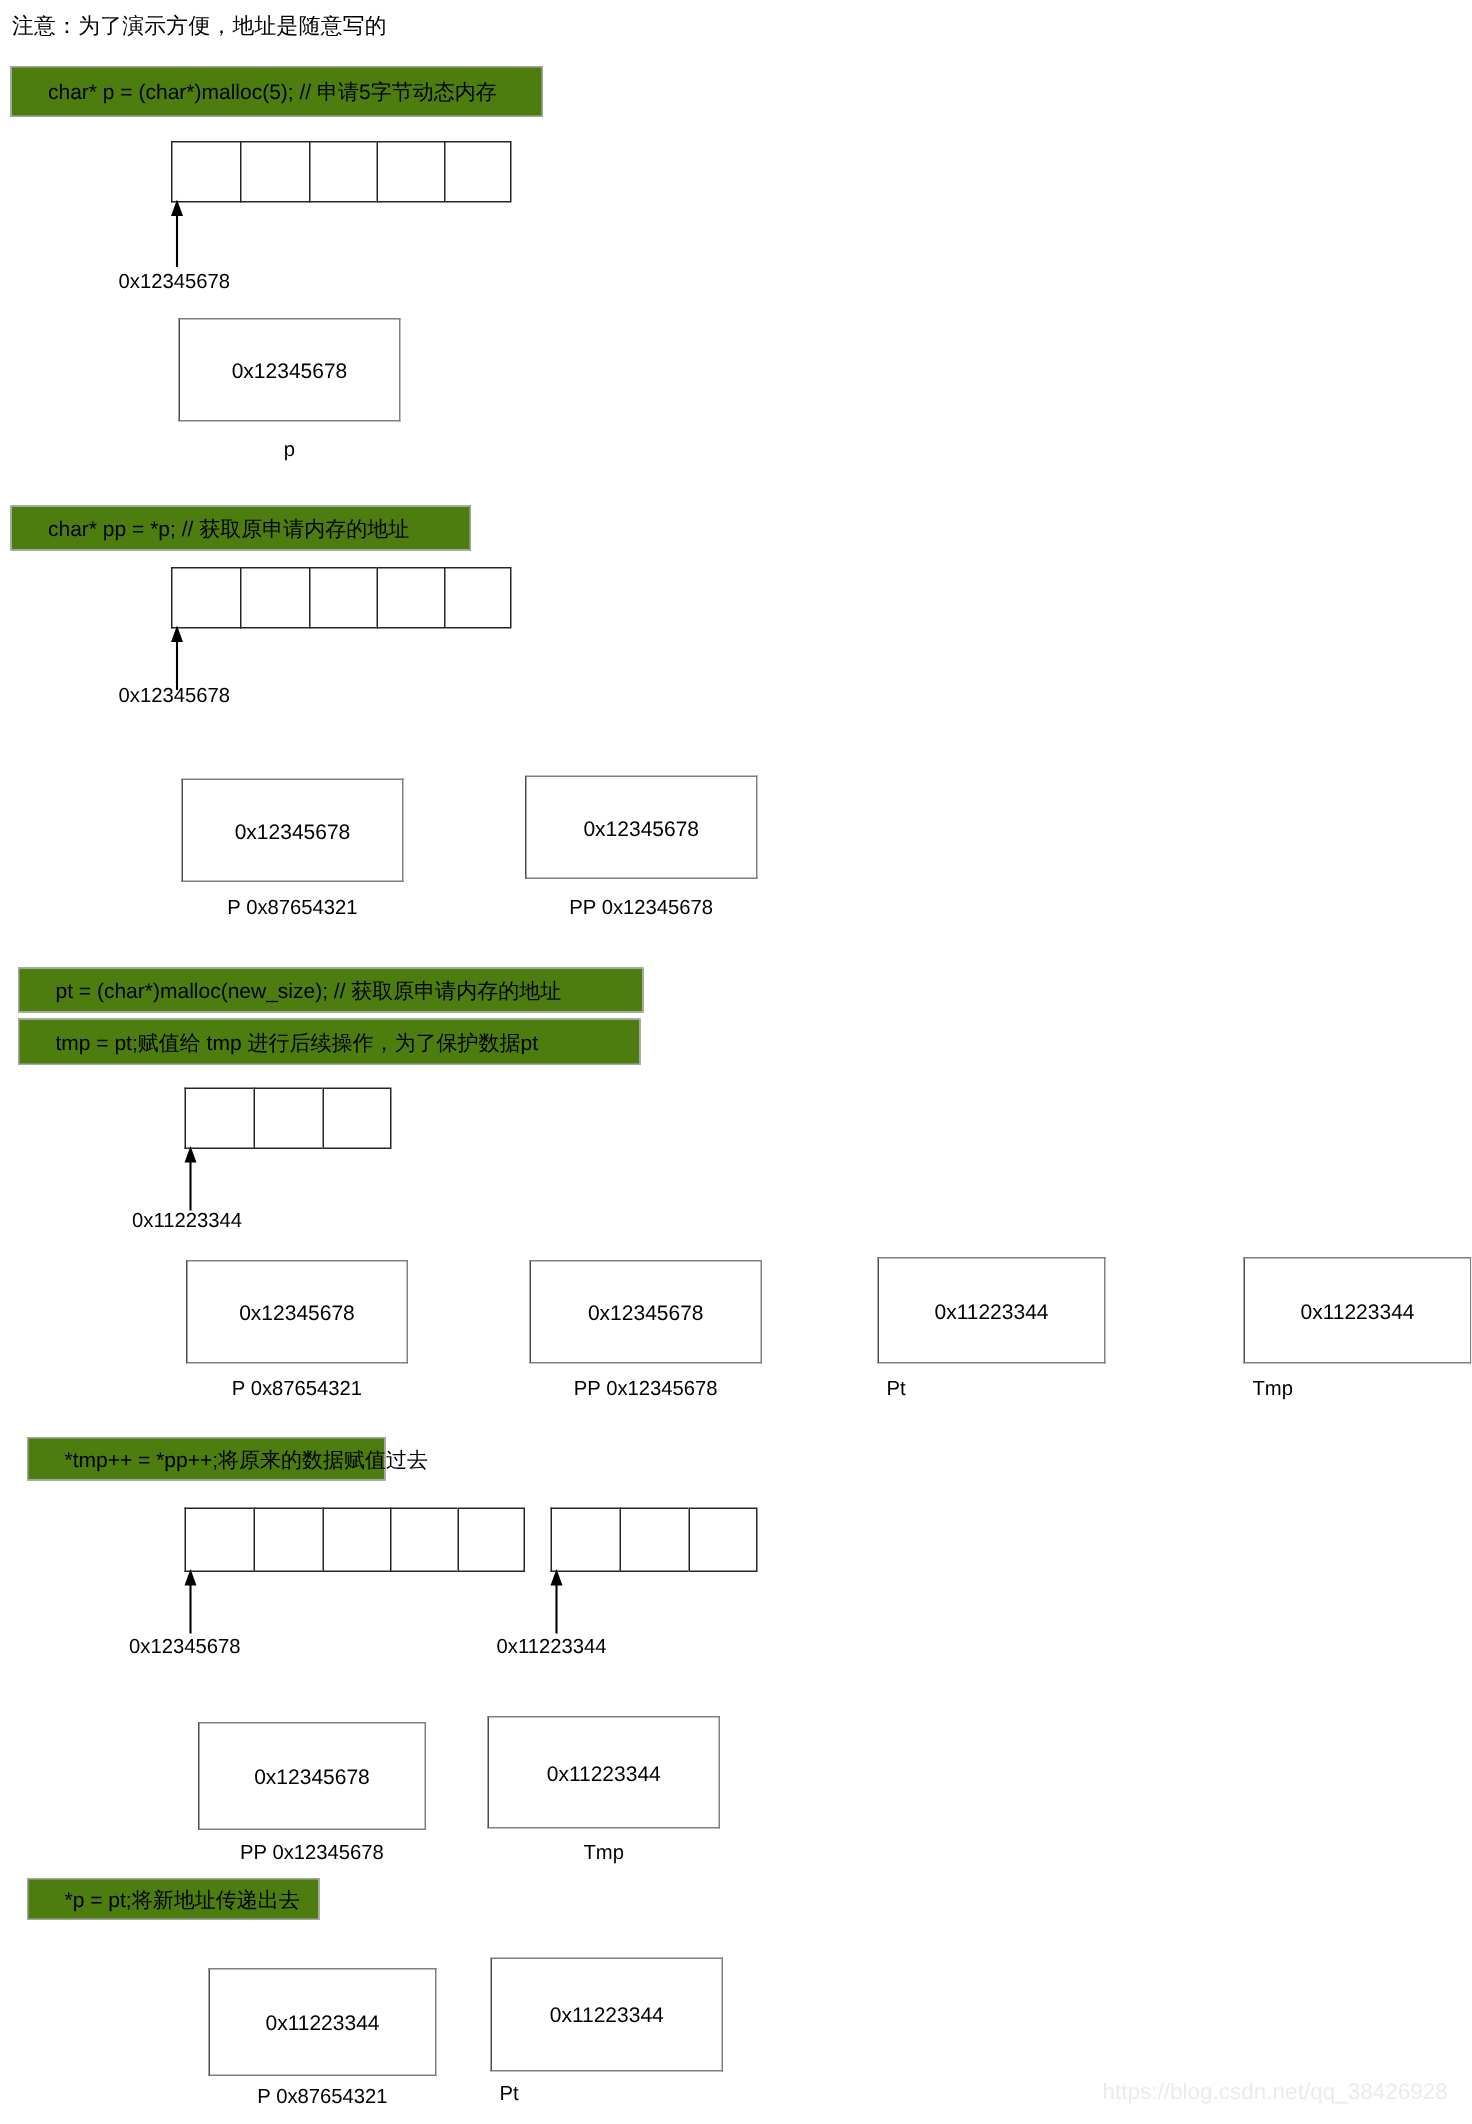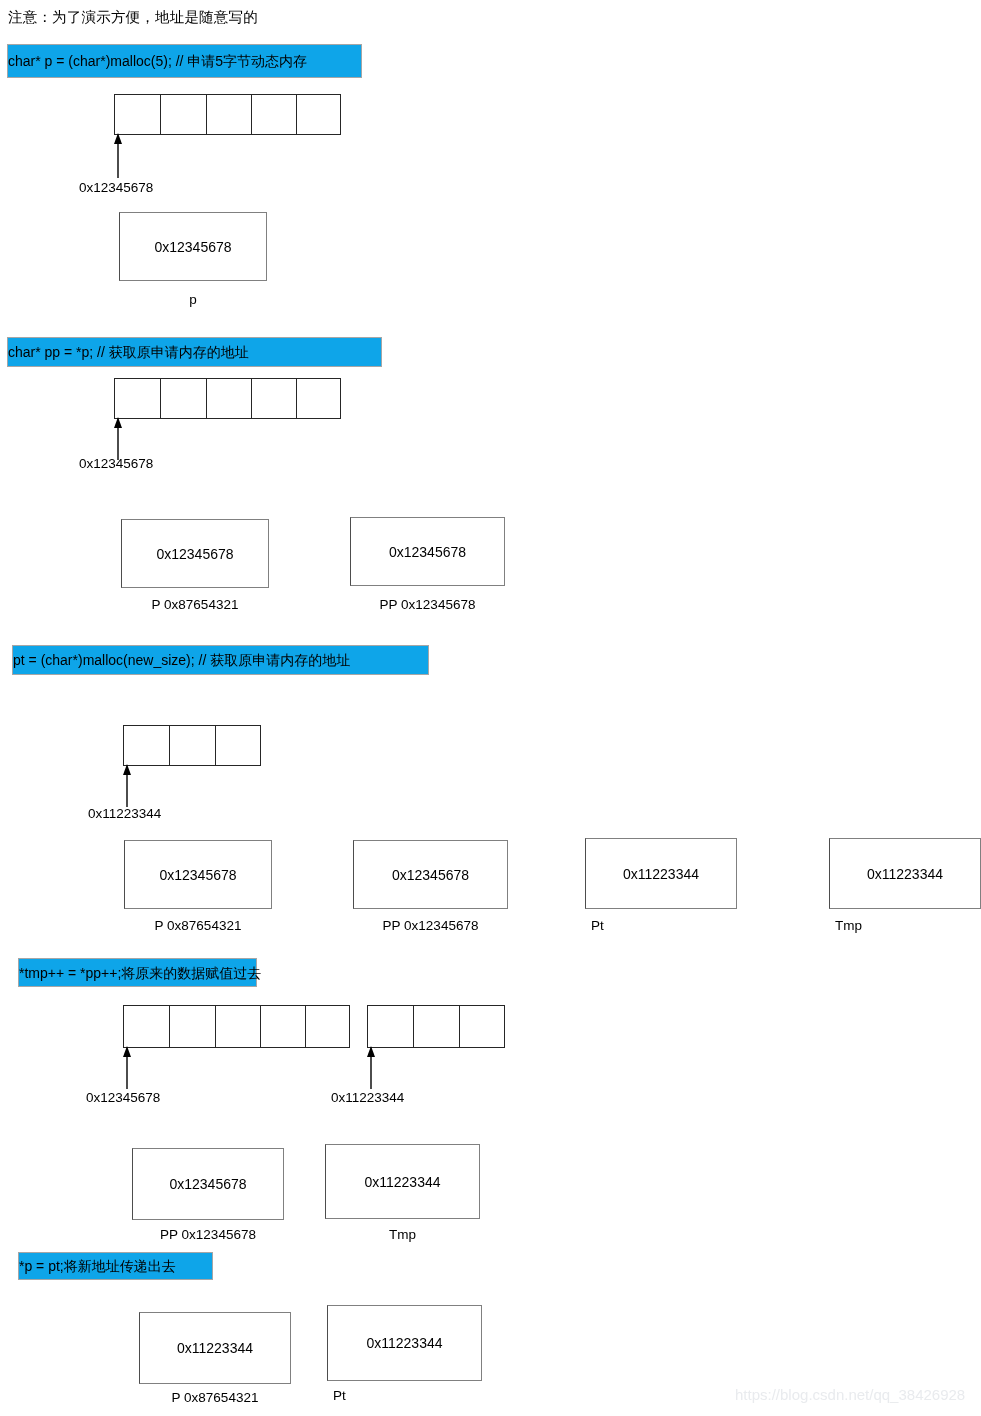--- a/index.html
+++ b/index.html
@@ -24,27 +24,27 @@
   .note {
     font-size: 14.5px;
     color: #000;
     white-space: nowrap;
     letter-spacing: 0.2px;
   }
 
   
   .stmt {
     border: 1px solid #a6a6a6;
-    background: #0ea5e9;
+    background: #4d7c0f;
     font-size: 14px;
     line-height: 1;
     color: #000;
     display: flex;
     align-items: center;
-    padding: 0 0;
+    padding: 0 24px;
     box-sizing: border-box;
     white-space: nowrap;
   }
 
   
   .cells {
     display: flex;
     box-sizing: border-box;
   }
   .cells .cell {
@@ -119,21 +119,21 @@
   <svg class="abs arrow" style="left:108px; top:130px;" width="20" height="50">
     <line x1="10" y1="48" x2="10" y2="10" stroke="#000" stroke-width="1.4"></line>
     <polygon points="10,3 6,14 14,14" fill="#000"></polygon>
   </svg>
 
   <div class="abs addr" style="left:79px; top:180px;">0x12345678</div>
 
   <div class="abs vbox" style="left:119px; top:212px; width:148px; height:69px;">0x12345678</div>
   <div class="abs cap center" style="left:119px; top:292px; width:148px;">p</div>
 
-  <div class="abs stmt" style="left:7px; top:337px; width:375px; height:30px;">char* pp = *p; // 获取原申请内存的地址</div>
+  <div class="abs stmt" style="left:7px; top:337px; width:307px; height:30px;">char* pp = *p; // 获取原申请内存的地址</div>
 
   <div class="abs cells" style="left:114px; top:378px;">
     <div class="cell" style="width:46px;height:41px;"></div>
     <div class="cell" style="width:46px;height:41px;"></div>
     <div class="cell" style="width:45px;height:41px;"></div>
     <div class="cell" style="width:45px;height:41px;"></div>
     <div class="cell" style="width:45px;height:41px;"></div>
   </div>
 
   <svg class="abs arrow" style="left:108px; top:414px;" width="20" height="48">
@@ -143,20 +143,21 @@
 
   <div class="abs addr" style="left:79px; top:456px;">0x12345678</div>
 
   <div class="abs vbox" style="left:121px; top:519px; width:148px; height:69px;">0x12345678</div>
   <div class="abs cap center" style="left:121px; top:597px; width:148px;">P 0x87654321</div>
 
   <div class="abs vbox" style="left:350px; top:517px; width:155px; height:69px;">0x12345678</div>
   <div class="abs cap center" style="left:350px; top:597px; width:155px;">PP    0x12345678</div>
 
   <div class="abs stmt" style="left:12px; top:645px; width:417px; height:30px;">pt = (char*)malloc(new_size); // 获取原申请内存的地址</div>
+  <div class="abs stmt" style="left:12px; top:679px; width:415px; height:31px;">tmp = pt;赋值给 tmp 进行后续操作，为了保护数据pt</div>
 
   <div class="abs cells" style="left:123px; top:725px;">
     <div class="cell" style="width:46px;height:41px;"></div>
     <div class="cell" style="width:46px;height:41px;"></div>
     <div class="cell" style="width:46px;height:41px;"></div>
   </div>
 
   <svg class="abs arrow" style="left:117px; top:761px;" width="20" height="48">
     <line x1="10" y1="46" x2="10" y2="10" stroke="#000" stroke-width="1.4"></line>
     <polygon points="10,3 6,14 14,14" fill="#000"></polygon>

